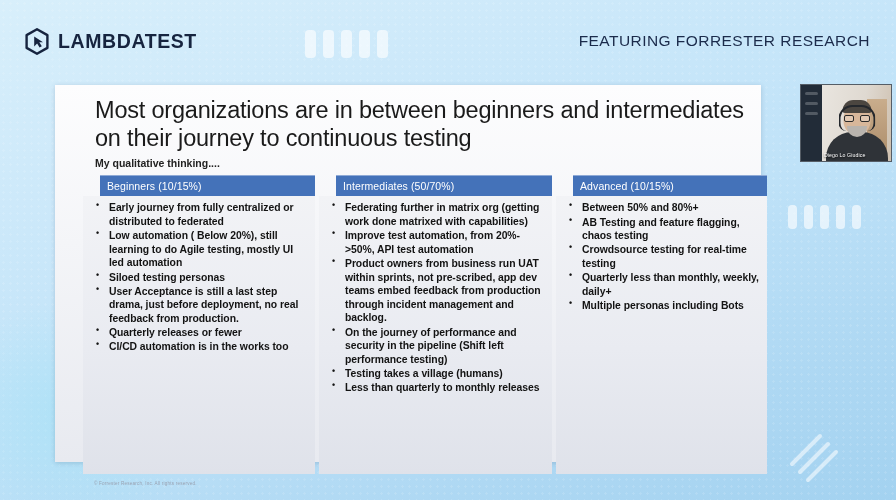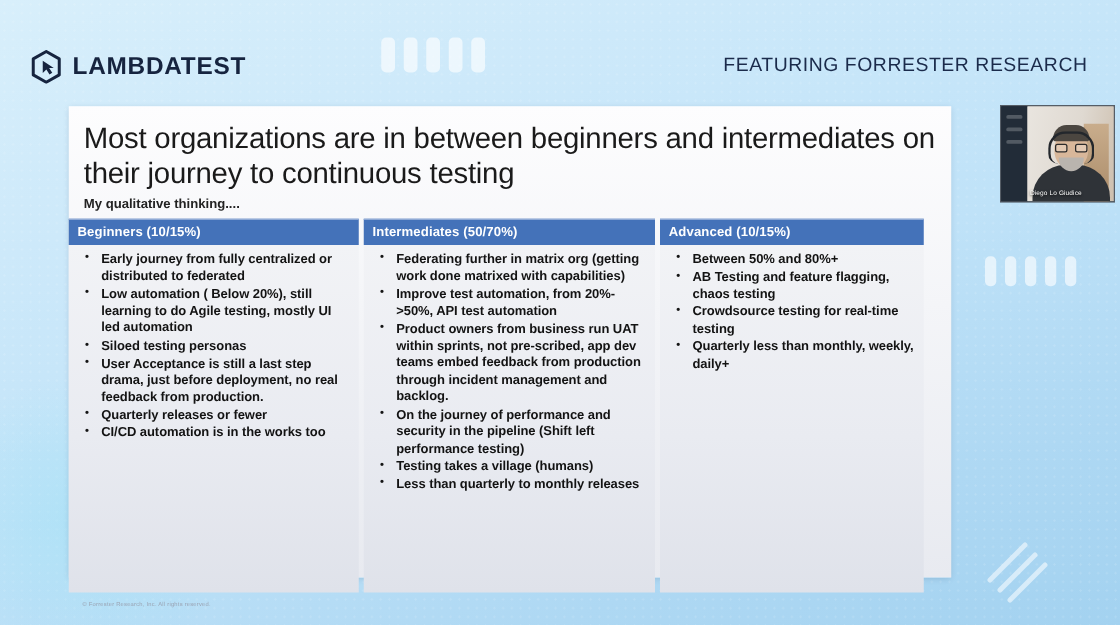--- a/index.html
+++ b/index.html
@@ -25,58 +25,59 @@
     background-size: 7px 7px;
     opacity:.55;
   }
   .glow-left {
     position:absolute; left:-60px; top:300px; width:260px; height:230px;
     background:radial-gradient(ellipse at center, rgba(160,225,245,.55), rgba(160,225,245,0) 70%);
   }
 
   
   .topbar {
-    position:absolute; left:0; top:12px; width:896px; height:82px;
+    position:absolute; left:0; top:0; width:896px; height:82px;
     display:flex; align-items:center; justify-content:space-between;
     padding:0 26px 0 24px; z-index:5;
   }
   .brand { display:flex; align-items:center; gap:8px; }
   .brand-mark { width:26px; height:27px; display:block; }
   .brand-name {
     font-size:19.5px; font-weight:bold; letter-spacing:.6px; color:#16243f;
   }
   .featuring {
     font-size:15.5px; font-weight:normal; letter-spacing:.45px; color:#1b2b4b;
   }
 
   
   .slide {
     position:absolute; left:55px; top:85px; width:706px; height:377px;
     background:linear-gradient(180deg,#fdfdfe 0%,#f4f5f8 42%,#e8eaf0 100%);
     box-shadow:0 1px 5px rgba(20,50,90,.18);
-    padding:12px 12px 0 0; z-index:4;
+    padding:12px 12px 0 28px; z-index:4;
   }
   .slide-title {
     font-size:23.5px; line-height:1.18; color:#1a1a1a; font-weight:normal;
     letter-spacing:-.2px; padding-left:12px;
   }
   .slide-sub {
     font-size:10.5px; font-weight:bold; color:#222; padding-left:12px;
     margin-top:5px; margin-bottom:6px;
   }
 
   .table { display:flex; gap:4px; }
   .col { flex:0 0 auto; }
   .col.c1 { width:232px; }
   .col.c2 { width:233px; }
   .col.c3 { width:211px; }
   .col-head {
-    background:#4472b9; color:#fff; font-size:10.5px; font-weight:bold;
+    background:#4472b9; color:#fff; font-size:10.5px; font-weight:normal;
     padding:4px 0 4px 7px; letter-spacing:.1px;
     border-top:1px solid #8faad6;
+    margin-left:17px;
   }
   .col-body {
     background:linear-gradient(180deg,#f2f3f6 0%,#e9ebf1 55%,#dfe2ea 100%);
     padding:5px 6px 6px 4px; height:278px;
   }
   .col-body ul { list-style:none; }
   .col-body li {
     position:relative; font-size:10.4px; line-height:1.31; color:#131313;
     font-weight:bold; padding-left:22px; margin-bottom:.5px;
     letter-spacing:-.05px;
@@ -212,20 +213,21 @@
     </div>
 
     <div class="col c3">
       <div class="col-head">Advanced (10/15%)</div>
       <div class="col-body">
         <ul>
           <li>Between 50% and 80%+</li>
           <li>AB Testing and feature flagging, chaos testing</li>
           <li>Crowdsource testing for real-time testing</li>
           <li>Quarterly less than monthly, weekly, daily+</li>
+          <li>Multiple personas including Bots</li>
         </ul>
       </div>
     </div>
 
   </div>
 
   <div class="footnote">© Forrester Research, Inc. All rights reserved.</div>
 </div>
 
 <div class="webcam">

